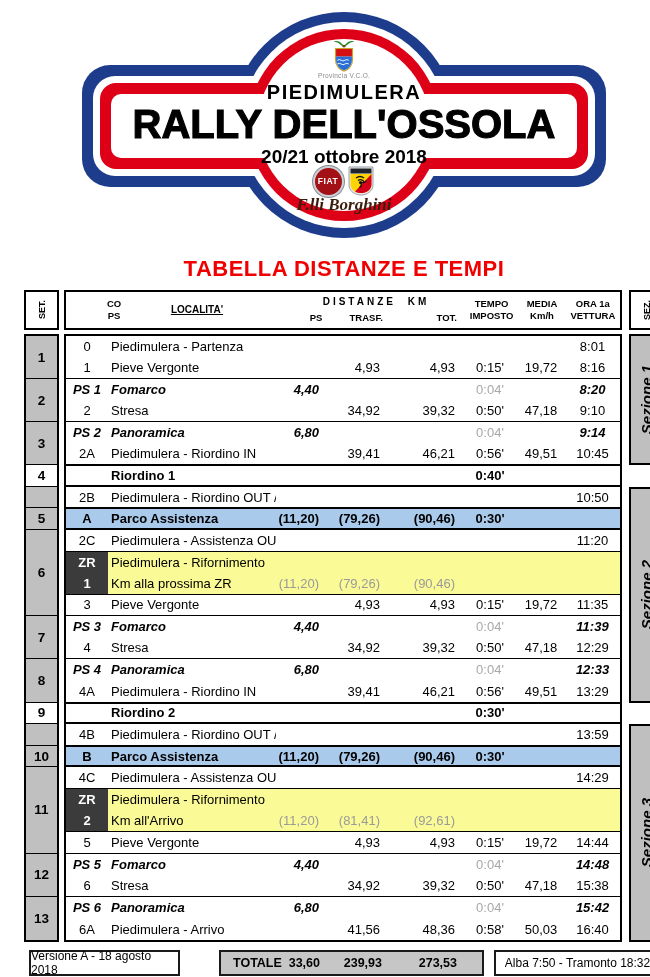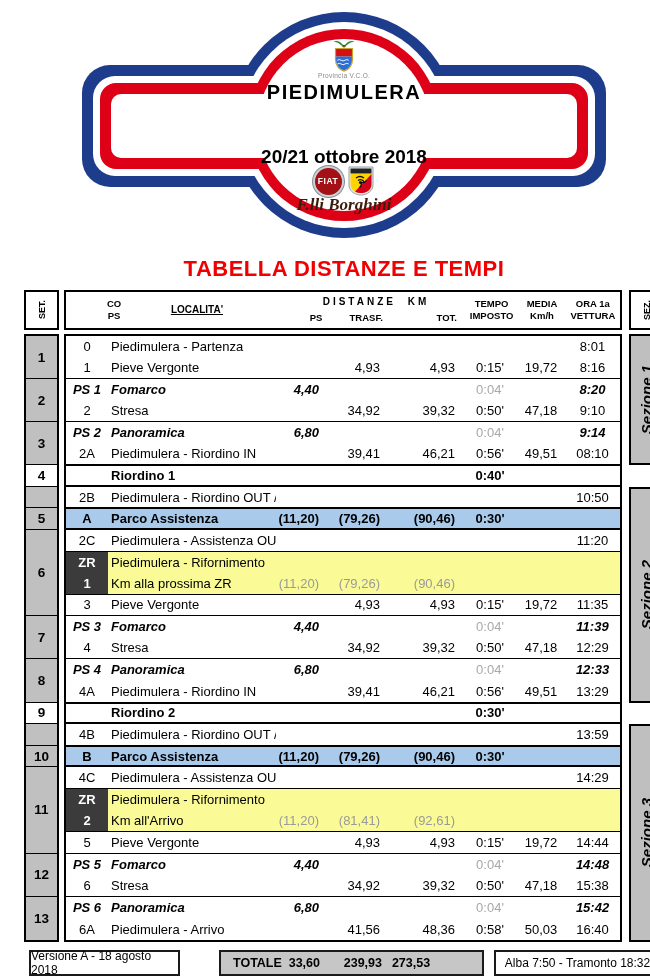--- a/index.html
+++ b/index.html
@@ -85,21 +85,21 @@
 
   
   .fbox{position:absolute;top:950px;height:26px;border:2px solid #1a1a1a;box-sizing:border-box;
         display:flex;align-items:center;justify-content:center;font-size:12px;background:#fff;}
   .f1{left:10px;width:151px;}
   .f2{left:200px;width:265px;background:#c6c6c6;justify-content:flex-start;position:absolute;}
   .f2 span{position:absolute;font-size:12.5px;font-weight:bold;top:4px;}
   .f2 .lbl{left:12px;}
   .f2 .n1{left:39px;width:60px;text-align:right;}
   .f2 .n2{left:101px;width:60px;text-align:right;}
-  .f2 .n3{left:160px;width:60px;text-align:center;}
+  .f2 .n3{left:176px;width:60px;text-align:right;}
   .f3{left:475px;width:167px;}
 </style>
 </head>
 <body>
 
 <div class="page">
 
   <div class="plate">
     <svg class="plate-bg" width="530" height="230" viewBox="0 0 530 230">
       <g fill="#1e3c8c">
@@ -125,20 +125,21 @@
         <path d="M13,8 C16,2 22,1 24,3 C20,3 16,6 14,9 z" fill="#2e8b2e"></path>
         <circle cx="13" cy="7.5" r="1.4" fill="#7a4a12"></circle>
         <path d="M4,10 h18 v12 c0,7 -5,11 -9,12 c-4,-1 -9,-5 -9,-12 z" fill="#fff" stroke="#c9a227" stroke-width="1.2"></path>
         <rect x="4.6" y="10.6" width="16.8" height="8" fill="#d41111"></rect>
         <path d="M4.6,18.6 h16.8 v3.4 c0,6.5 -4.6,10.2 -8.4,11.2 c-3.8,-1 -8.4,-4.7 -8.4,-11.2 z" fill="#2b6fd4"></path>
         <path d="M6,22.5 q2,-1.5 4,0 t4,0 t4,0 M6,26.5 q2,-1.5 4,0 t4,0 t4,0" stroke="#fff" stroke-width="1" fill="none"></path>
       </svg>
     </div>
     <div class="pc province">Provincia V.C.O.</div>
     <div class="pc town">PIEDIMULERA</div>
+    <div class="pc rname">RALLY DELL'OSSOLA</div>
     <div class="pc rdate">20/21 ottobre 2018</div>
     <div class="pc logos">
       <div class="fiat">
           <span>FIAT</span>
         </div>
       <svg width="26" height="30" viewBox="0 0 26 30">
         <path d="M1,1 h24 v18 c0,6 -6,10 -12,10 c-6,0 -12,-4 -12,-10 z" fill="#e8e8e8" stroke="#99a0a8" stroke-width="1"></path>
         <rect x="2.5" y="2.5" width="21" height="5" fill="#20242b"></rect>
         <path d="M2.5,8 h21 v10.5 c0,5 -5,8.6 -10.5,8.6 c-5.5,0 -10.5,-3.6 -10.5,-8.6 z" fill="#ffd400"></path>
         <path d="M23.5,8 v10.5 c0,5 -5,8.6 -10.5,8.6 c-2,0 -4.2,-0.5 -6,-1.5 L23.5,8 z" fill="#d6001c"></path>
@@ -264,21 +265,21 @@
           <span class="c ora">9:14</span>
         </div>
       <div class="row n">
           <span class="c co">2A</span>
           <span class="c loc">Piedimulera - Riordino IN</span>
           <span class="c ps"></span>
           <span class="c tr">39,41</span>
           <span class="c tot">46,21</span>
           <span class="c te">0:56'</span>
           <span class="c me">49,51</span>
-          <span class="c ora">08:10</span>
+          <span class="c ora">10:45</span>
         </div>
     </div>
     <div class="group rio" style="height:21.6px">
       <div class="row r">
           <span class="c co"></span>
           <span class="c loc">Riordino 1</span>
           <span class="c ps"></span>
           <span class="c tr"></span>
           <span class="c tot"></span>
           <span class="c te">0:40'</span>

